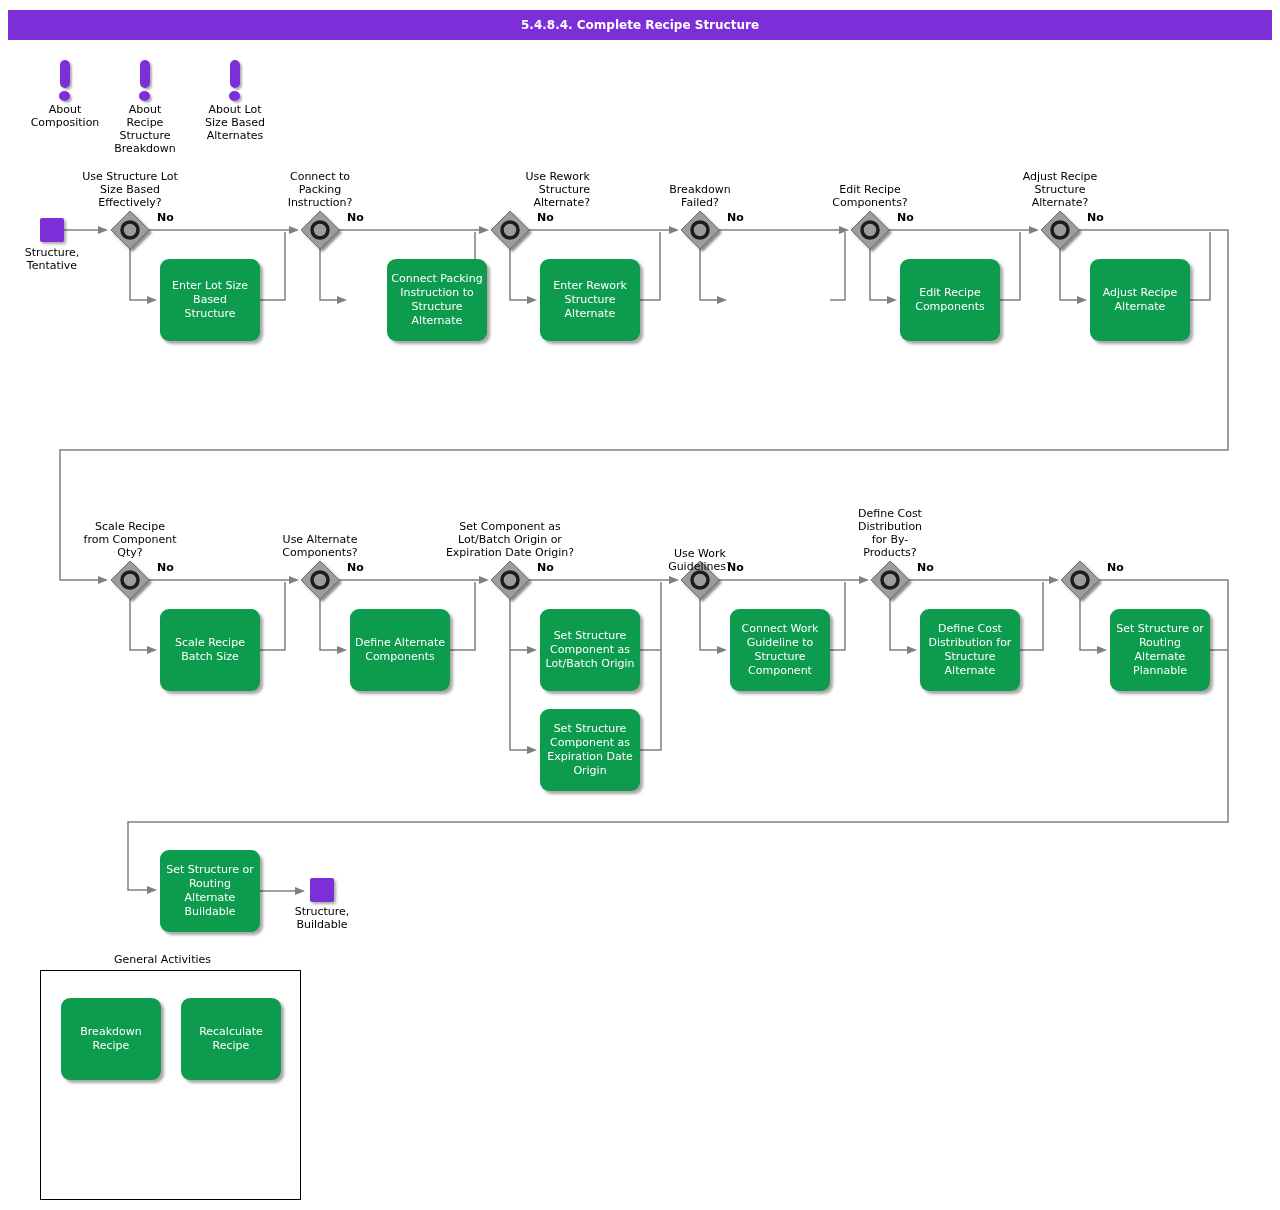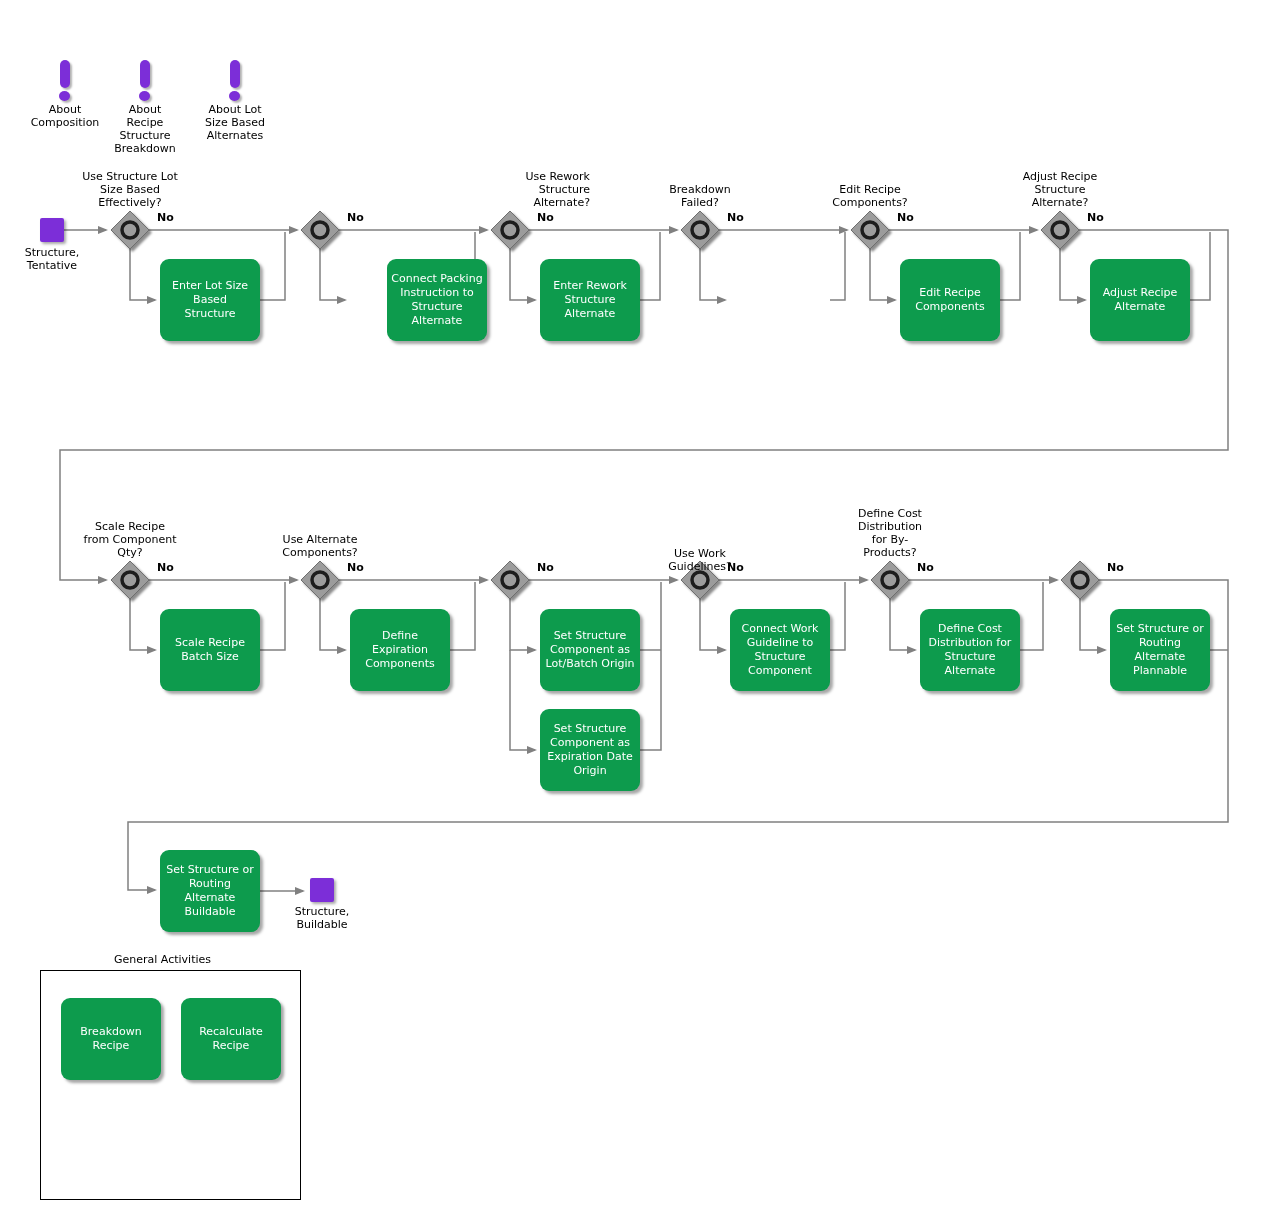--- a/index.html
+++ b/index.html
@@ -41,20 +41,23 @@
     left:40px;top:970px;width:259px;height:228px;
     border:1px solid #000;background:#fff;
   }
   svg{position:absolute;left:0;top:0;}
 </style>
 </head>
 <body>
 
 <div id="canvas">
 
+  <div class="abs titlebar">
+    <span>5.4.8.4. Complete Recipe Structure</span>
+  </div>
 
   <div class="abs" style="left:60px;top:60px;">
       <div class="excl-bar"></div>
     </div>
   <div class="abs" style="left:59px;top:91px;">
       <div class="excl-dot"></div>
     </div>
   <div class="abs lbl" style="left:15px;top:103px;width:100px;">About
 Composition</div>
 
@@ -192,20 +195,23 @@
   <div class="abs state-square" style="left:40px;top:218px;"></div>
   <div class="abs lbl" style="left:12px;top:246px;width:80px;">Structure,
 Tentative</div>
   <div class="abs state-square" style="left:310px;top:878px;"></div>
   <div class="abs lbl" style="left:282px;top:905px;width:80px;">Structure,
 Buildable</div>
 
   <div class="abs lbl" style="left:50px;top:170px;width:160px;">Use Structure Lot
 Size Based
 Effectively?</div>
+  <div class="abs lbl" style="left:240px;top:170px;width:160px;">Connect to
+Packing
+Instruction?</div>
   <div class="abs lbl" style="left:430px;top:170px;width:160px;text-align:right;">Use Rework
 Structure
 Alternate?</div>
   <div class="abs lbl" style="left:620px;top:183px;width:160px;">Breakdown
 Failed?</div>
   <div class="abs lbl" style="left:790px;top:183px;width:160px;">Edit Recipe
 Components?</div>
   <div class="abs lbl" style="left:980px;top:170px;width:160px;">Adjust Recipe
 Structure
 Alternate?</div>
@@ -230,37 +236,40 @@
   <div class="abs activity" style="left:900px;top:259px;">Edit Recipe
 Components</div>
   <div class="abs activity" style="left:1090px;top:259px;">Adjust Recipe
 Alternate</div>
 
   <div class="abs lbl" style="left:50px;top:520px;width:160px;">Scale Recipe
 from Component
 Qty?</div>
   <div class="abs lbl" style="left:240px;top:533px;width:160px;">Use Alternate
 Components?</div>
+  <div class="abs lbl" style="left:425px;top:520px;width:170px;">Set Component as
+Lot/Batch Origin or
+Expiration Date Origin?</div>
   <div class="abs lbl" style="left:620px;top:533px;width:160px;margin-top:14px;">Use Work
 Guidelines?</div>
   <div class="abs lbl" style="left:810px;top:507px;width:160px;">Define Cost
 Distribution
 for By-
 Products?</div>
 
   <div class="abs no-lbl" style="left:157px;top:561px;">No</div>
   <div class="abs no-lbl" style="left:347px;top:561px;">No</div>
   <div class="abs no-lbl" style="left:537px;top:561px;">No</div>
   <div class="abs no-lbl" style="left:727px;top:561px;">No</div>
   <div class="abs no-lbl" style="left:917px;top:561px;">No</div>
   <div class="abs no-lbl" style="left:1107px;top:561px;">No</div>
 
   <div class="abs activity" style="left:160px;top:609px;">Scale Recipe
 Batch Size</div>
-  <div class="abs activity" style="left:350px;top:609px;">Define Expiration
+  <div class="abs activity" style="left:350px;top:609px;">Define Alternate
 Components</div>
   <div class="abs activity" style="left:540px;top:609px;">Set Structure
 Component as
 Lot/Batch Origin</div>
   <div class="abs activity" style="left:540px;top:709px;">Set Structure
 Component as
 Expiration Date
 Origin</div>
   <div class="abs activity" style="left:730px;top:609px;">Connect Work
 Guideline to

